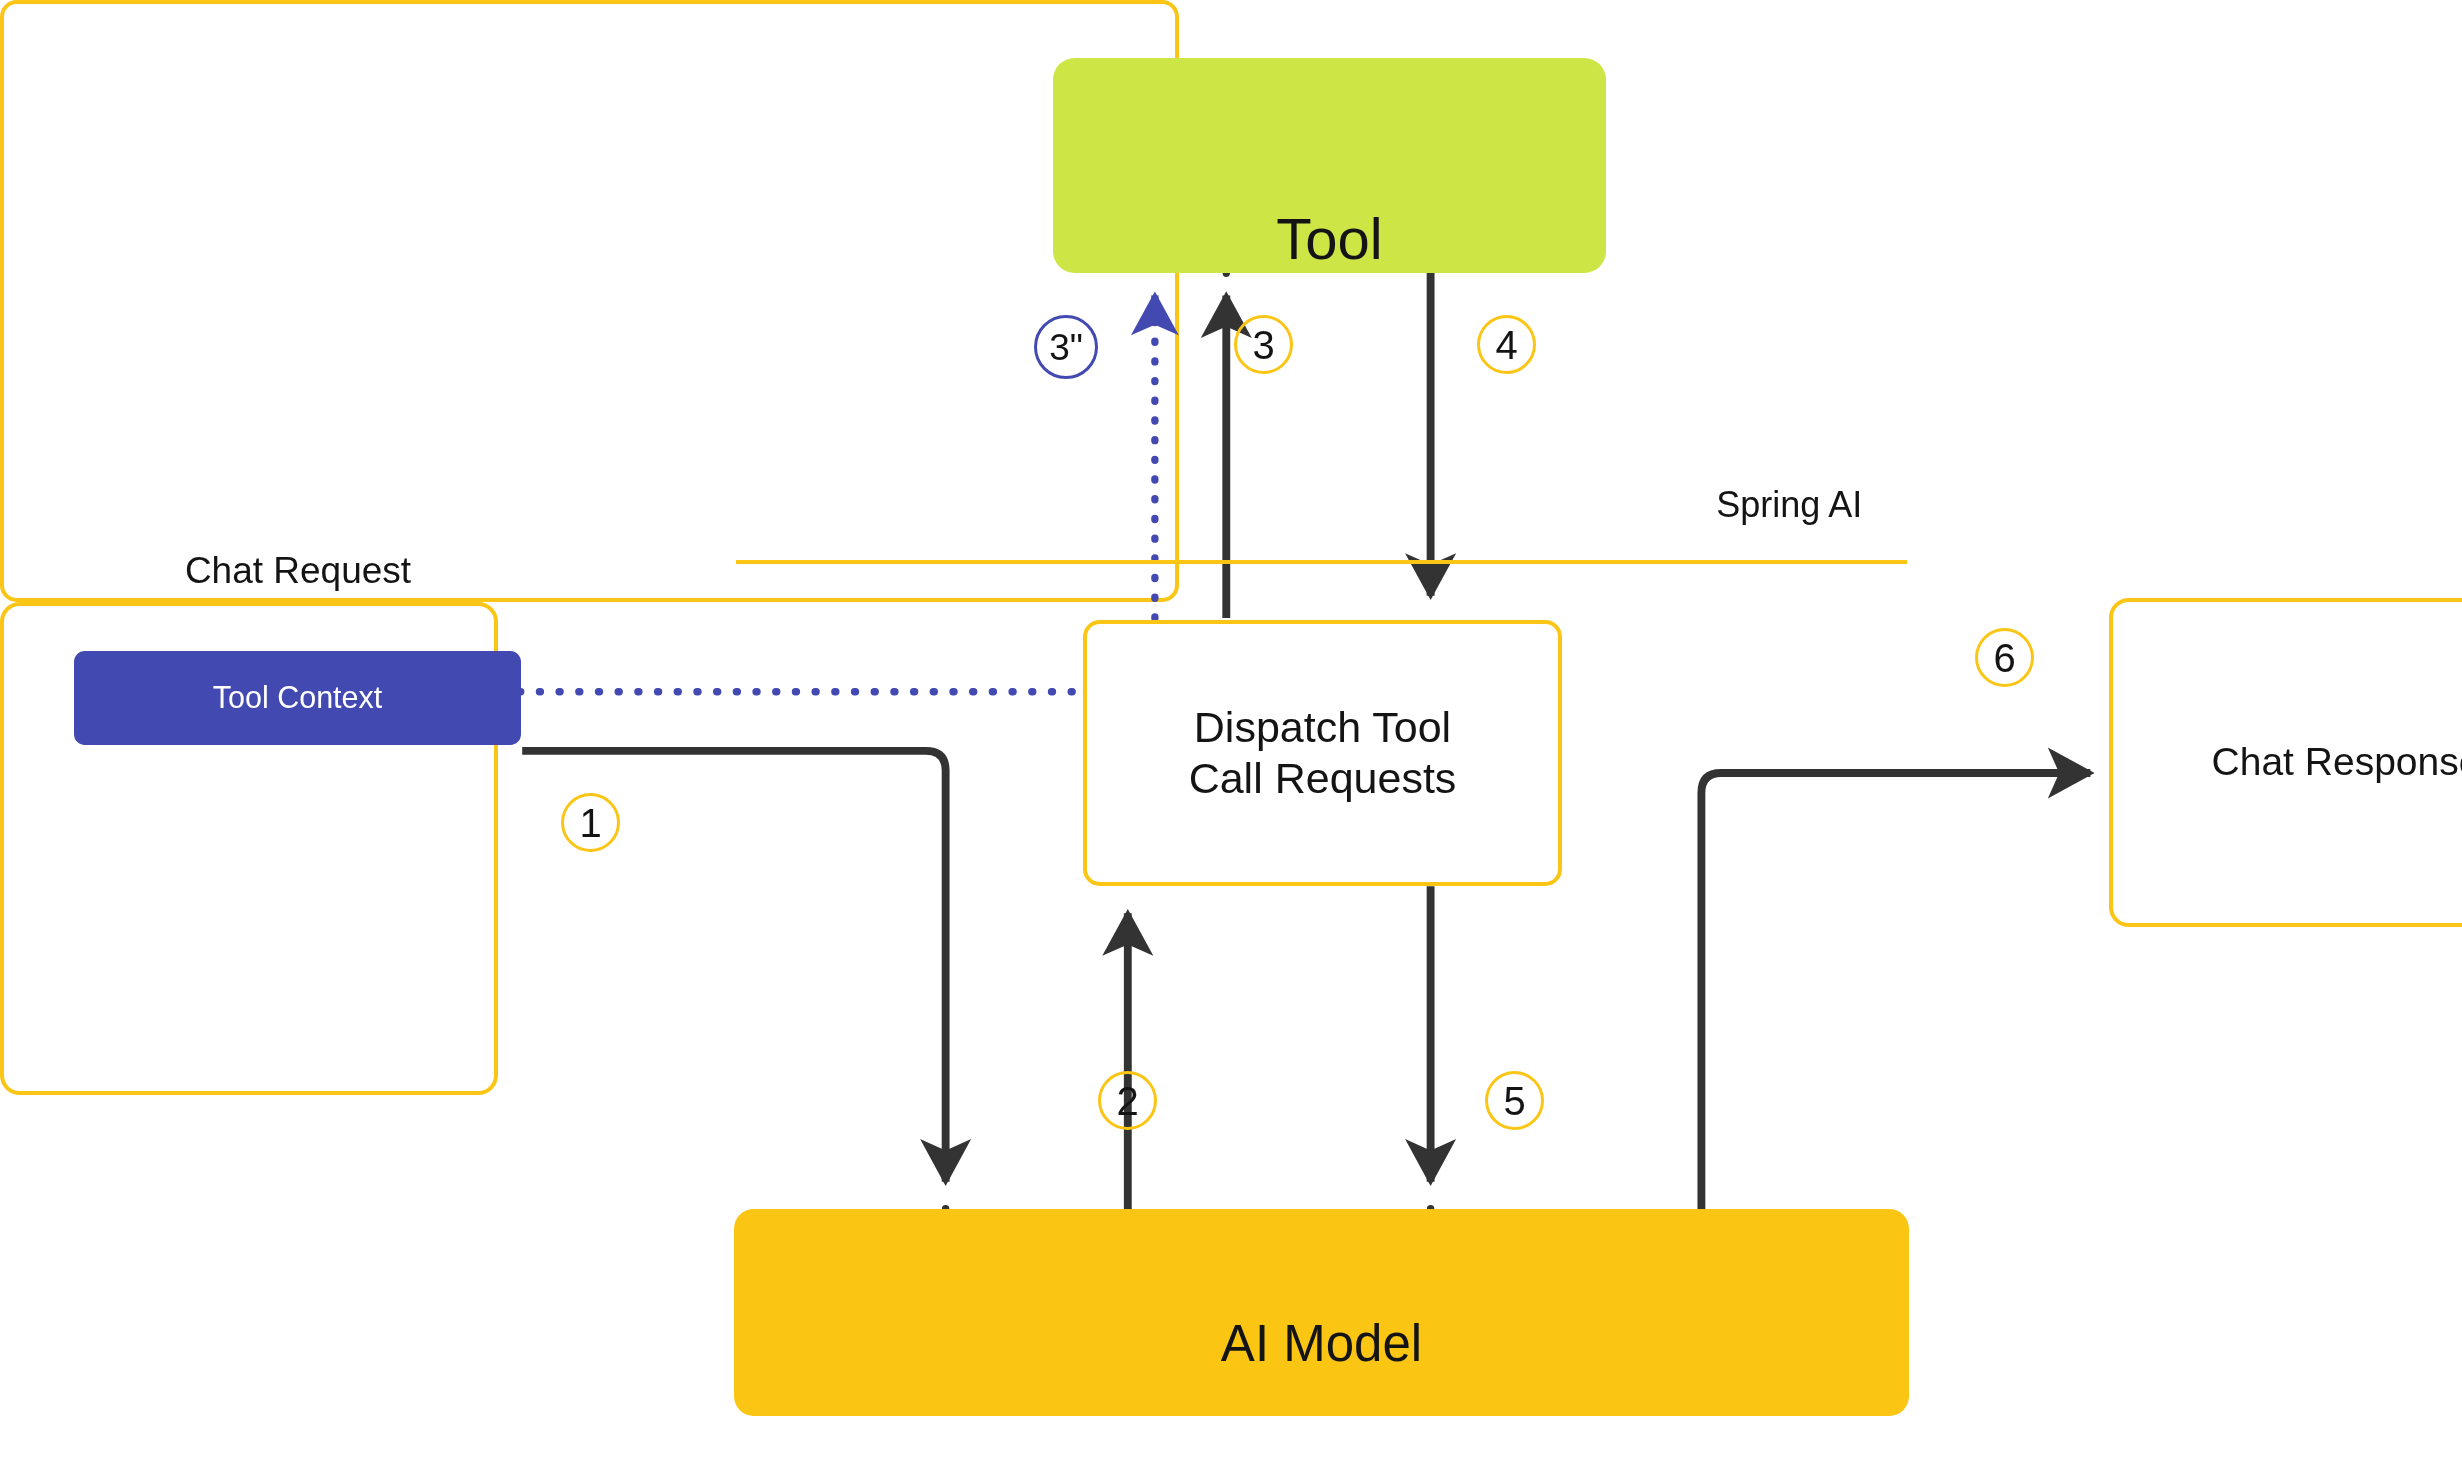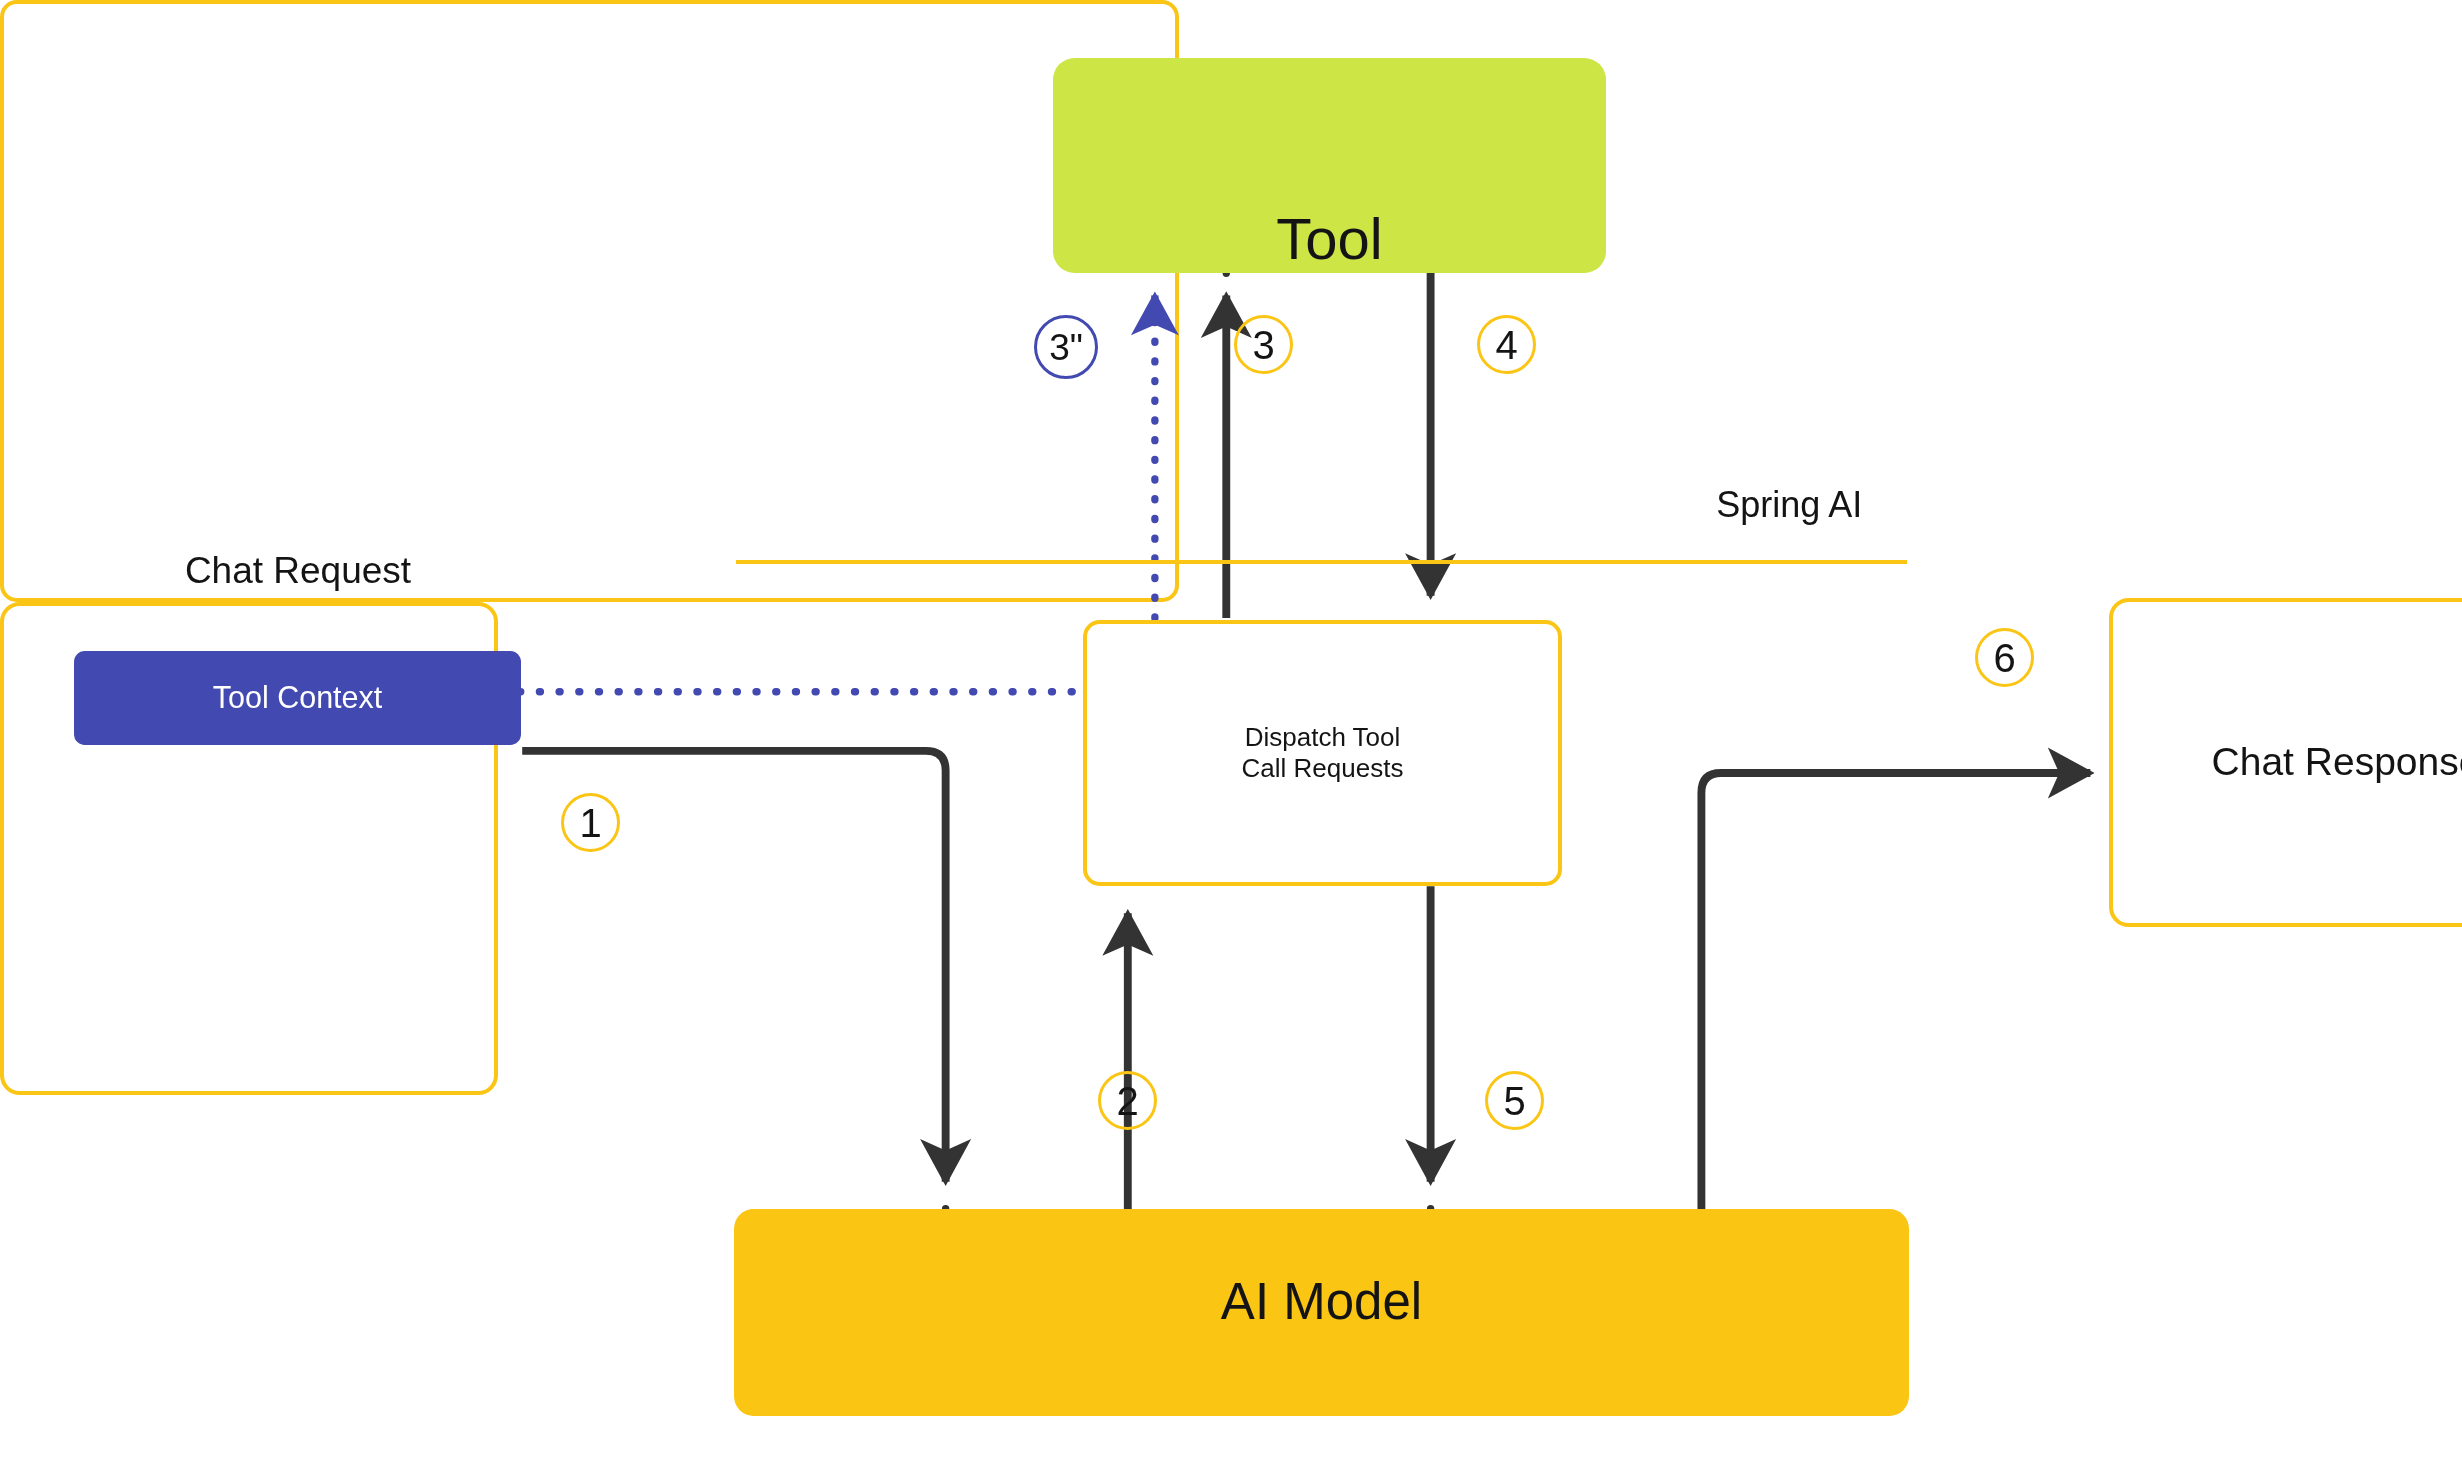--- a/index.html
+++ b/index.html
@@ -36,27 +36,27 @@
     position:absolute;left:1399px;top:458px;width:483px;height:94px;
     display:flex;align-items:center;justify-content:flex-end;padding-right:19.7px;box-sizing:border-box;
   }
   #springai-title .node-label{font-size:36px;}
 
   
   #dispatch-node{
     left:1083px;top:620px;width:479px;height:266px;
     border:4.4px solid #FBC515;border-radius:16.7px;background:#ffffff;
   }
-  #dispatch-node .node-label{font-size:26px;}
+  #dispatch-node .node-label{font-size:43px;}
 
   
   #aimodel-node{
     left:734px;top:1209px;width:1175px;height:207px;
     background:#FAC513;border-radius:19.7px;
-    align-items:flex-start;padding-top:63px;
+    align-items:center;padding-top:63px;
   }
   #aimodel-node .node-label{font-size:51px;}
 
   
   #chatrequest-node{
     left:53px;top:516px;width:490px;height:485px;
     border:4.4px solid #FBC515;border-radius:19.7px;background:#ffffff;
     display:block;
   }
   #chatrequest-title{

